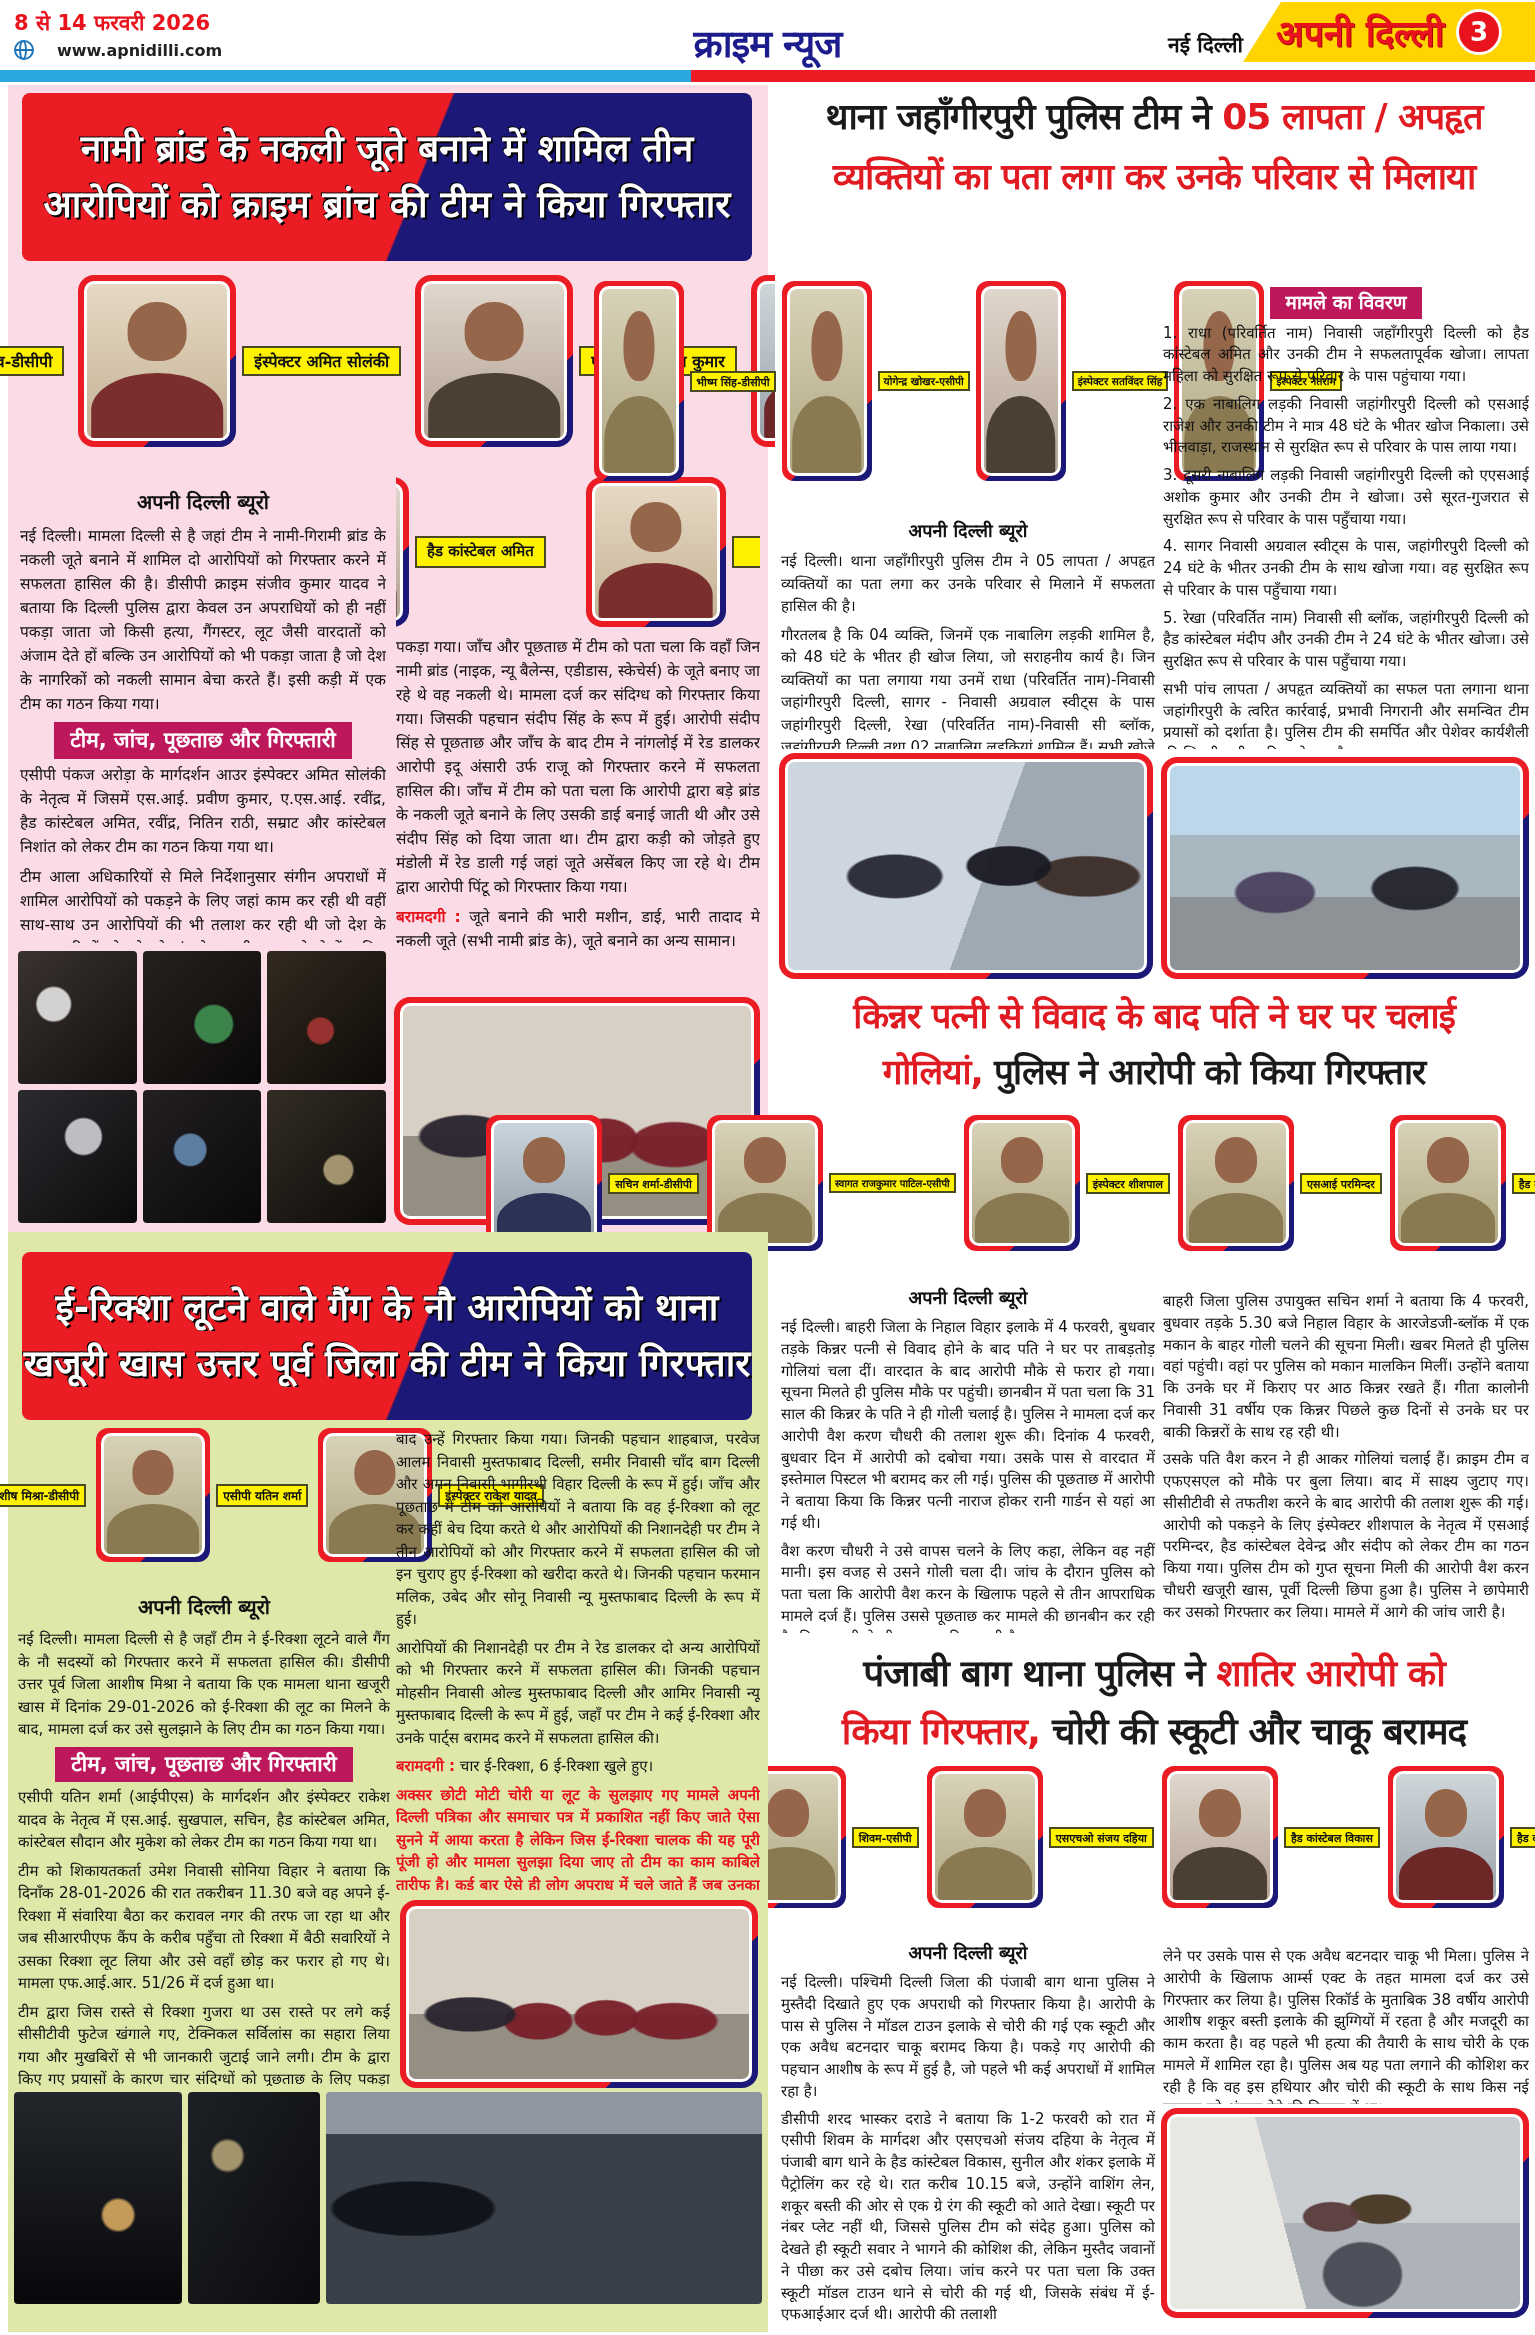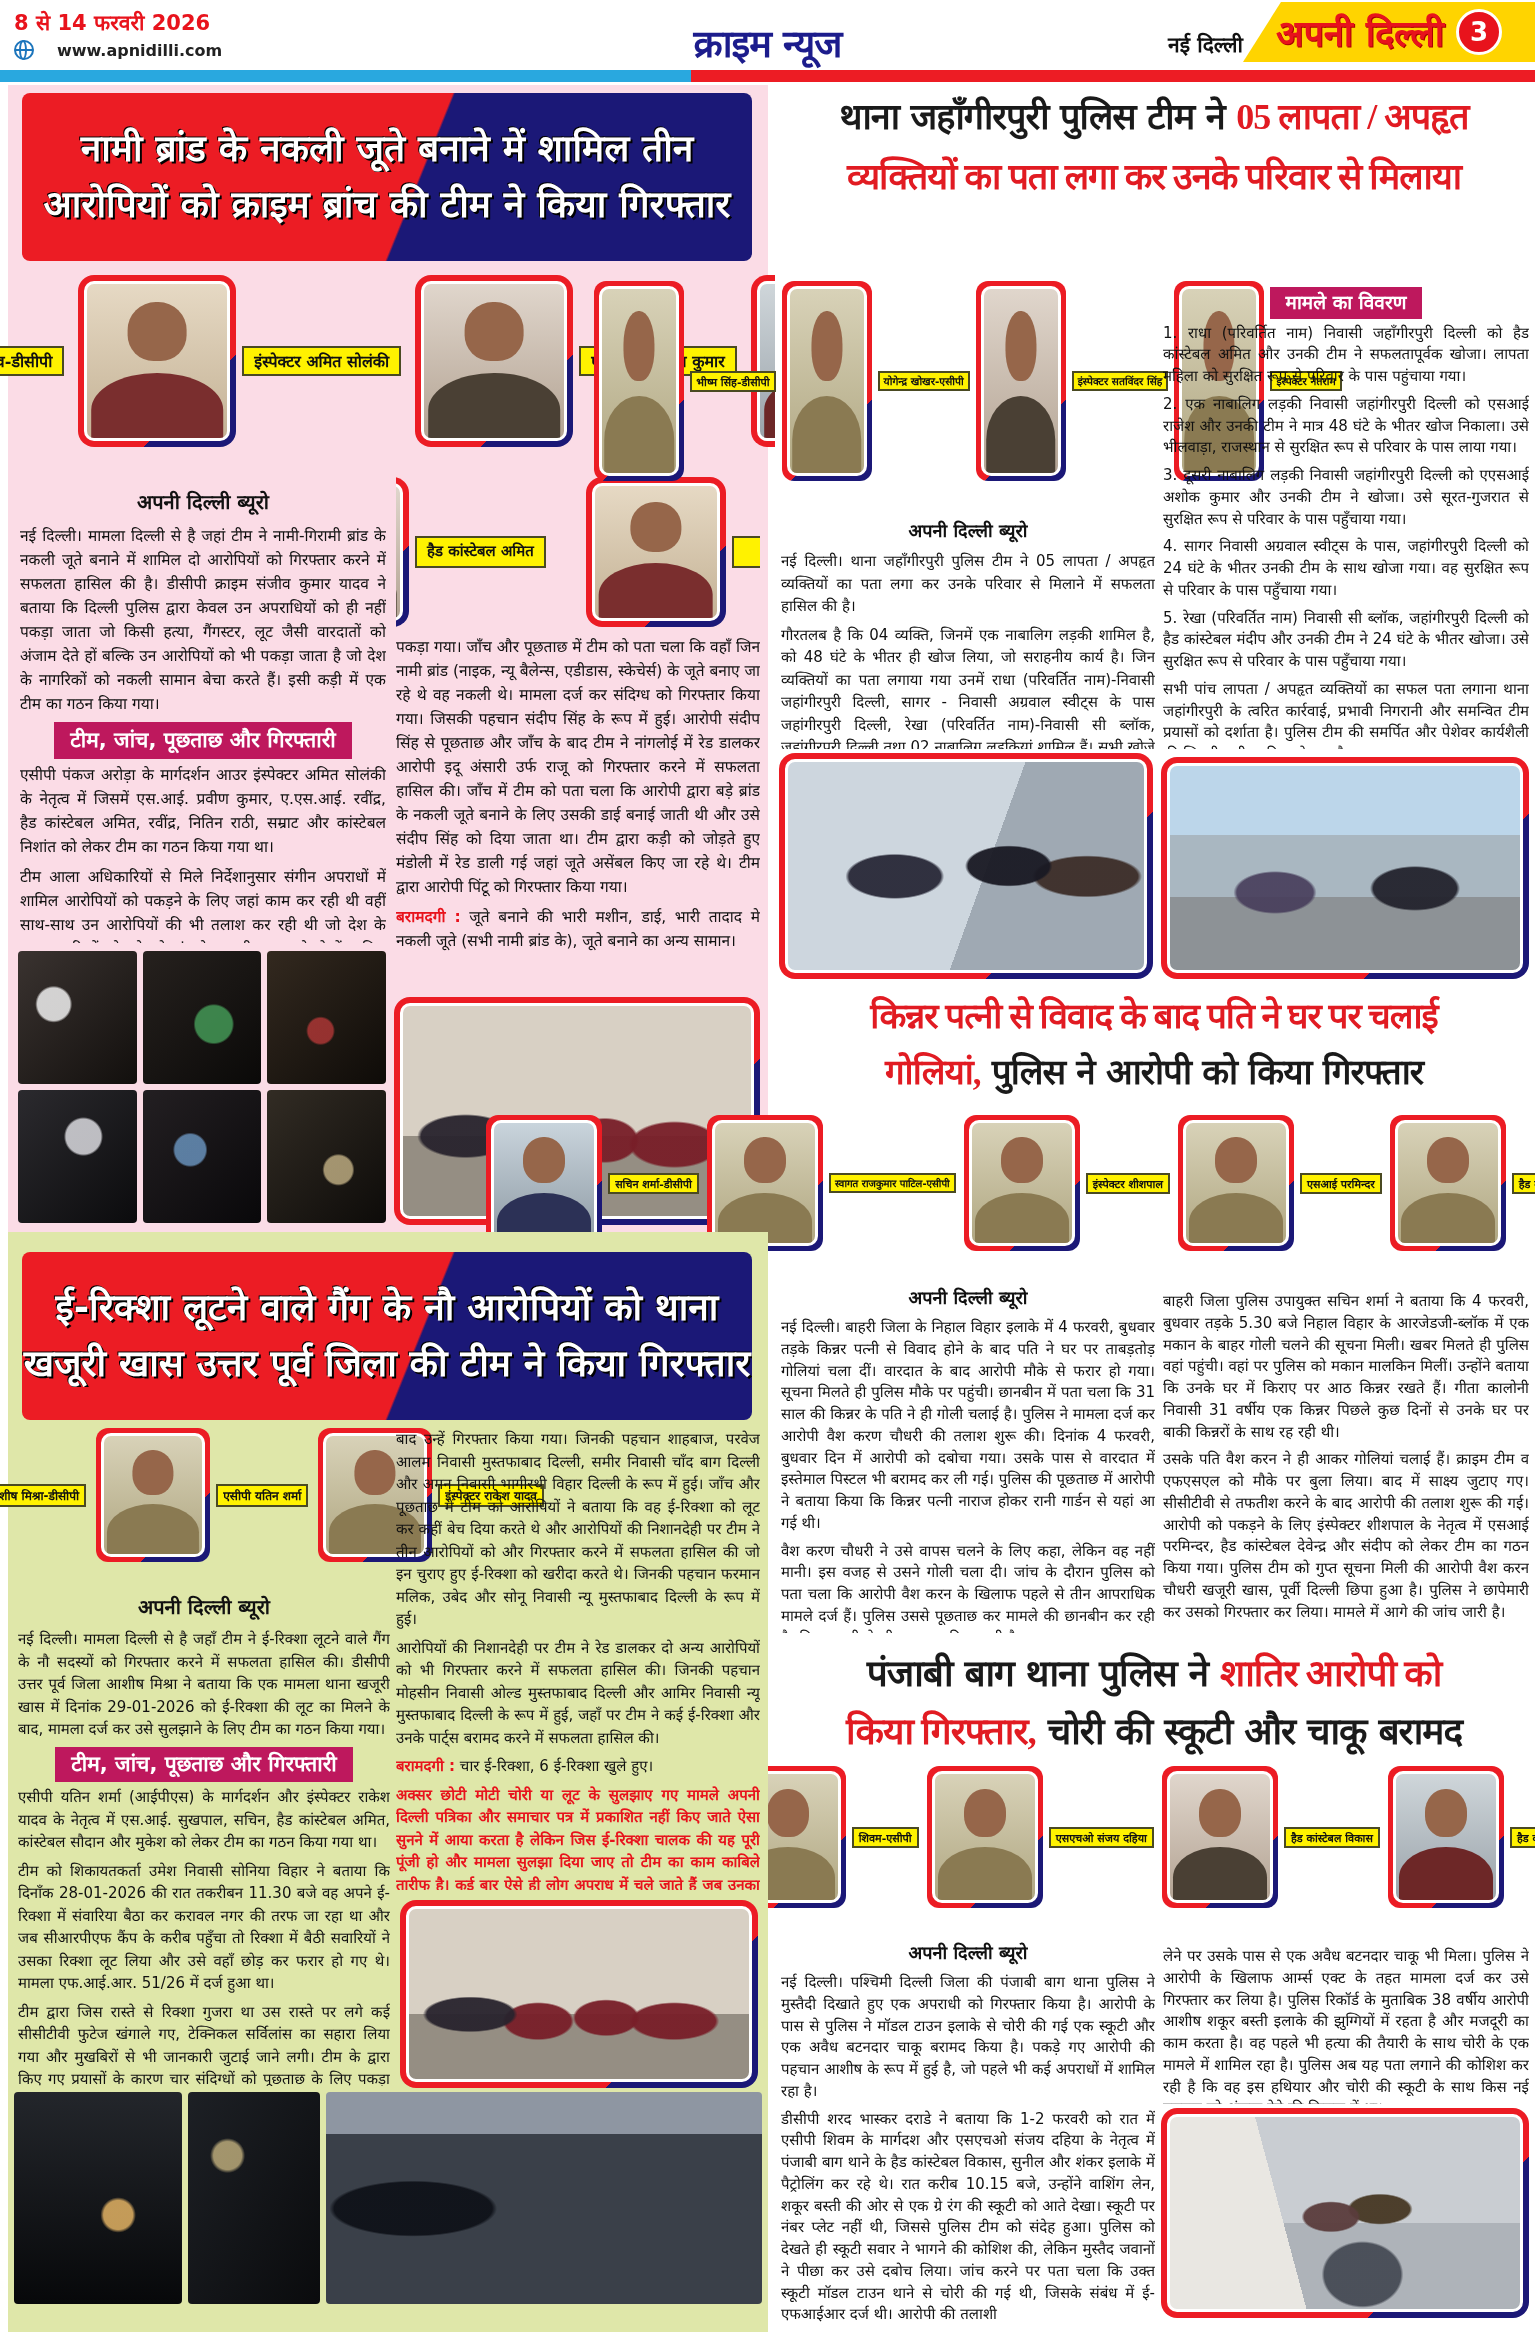--- a/index.html
+++ b/index.html
@@ -41,21 +41,21 @@
   .p-b{background:linear-gradient(#cfd6da,#9aa3aa);}           .p-b::after{--uni:#6d2727;}
   .p-c{background:linear-gradient(#d8d2b8,#b0a782);}           .p-c::after{--uni:#8a7a52;}
   .p-d{background:linear-gradient(#c9d4dc,#8e9aa4);}           .p-d::after{--uni:#2c3156;}
   .p-e{background:linear-gradient(#e0d6cc,#b3a393);}           .p-e::after{--uni:#4a4034;}
   .cap{background:#fff200;border:2px solid #4a4a22;padding:2px 10px;font-weight:800;color:#111;white-space:nowrap;}
   .byline{text-align:center;font-weight:800;font-size:20px;margin:0 0 6px 0;}
   .seclabel{display:block;margin:4px auto;width:fit-content;background:#be185d;color:#fff;font-weight:700;
             font-size:21px;padding:2px 16px;}
   .bt{margin:0 0 6px 0;text-align:justify;}
   .col{position:absolute;overflow:hidden;}
-  .red{color:#e11b22;font-family:Liberation Serif, serif;}
+  .red{color:#e11b22;}
   .blk{color:#1a1a1a;}
   .lead-red{color:#e8131c;font-weight:800;}
   .note-red p{color:#e8131c;font-weight:700;}
   .bighead{position:absolute;left:0;width:100%;text-align:center;font-weight:800;letter-spacing:-1px;
            white-space:nowrap;overflow:hidden;}
   
   .scene{width:100%;height:100%;border-radius:10px;border:3px solid #fff;box-sizing:border-box;overflow:hidden;}
   .sc-shoes1{background:radial-gradient(circle at 30% 40%,rgba(240,240,240,.85) 0 14%,transparent 16%),linear-gradient(135deg,#3a3330,#120f0d);}
   .sc-shoes2{background:radial-gradient(circle at 60% 55%,rgba(70,160,90,.8) 0 18%,transparent 20%),linear-gradient(135deg,#26211e,#0a0908);}
   .sc-shoes3{background:radial-gradient(circle at 45% 60%,rgba(200,60,60,.7) 0 12%,transparent 14%),linear-gradient(135deg,#33291f,#0e0b08);}

